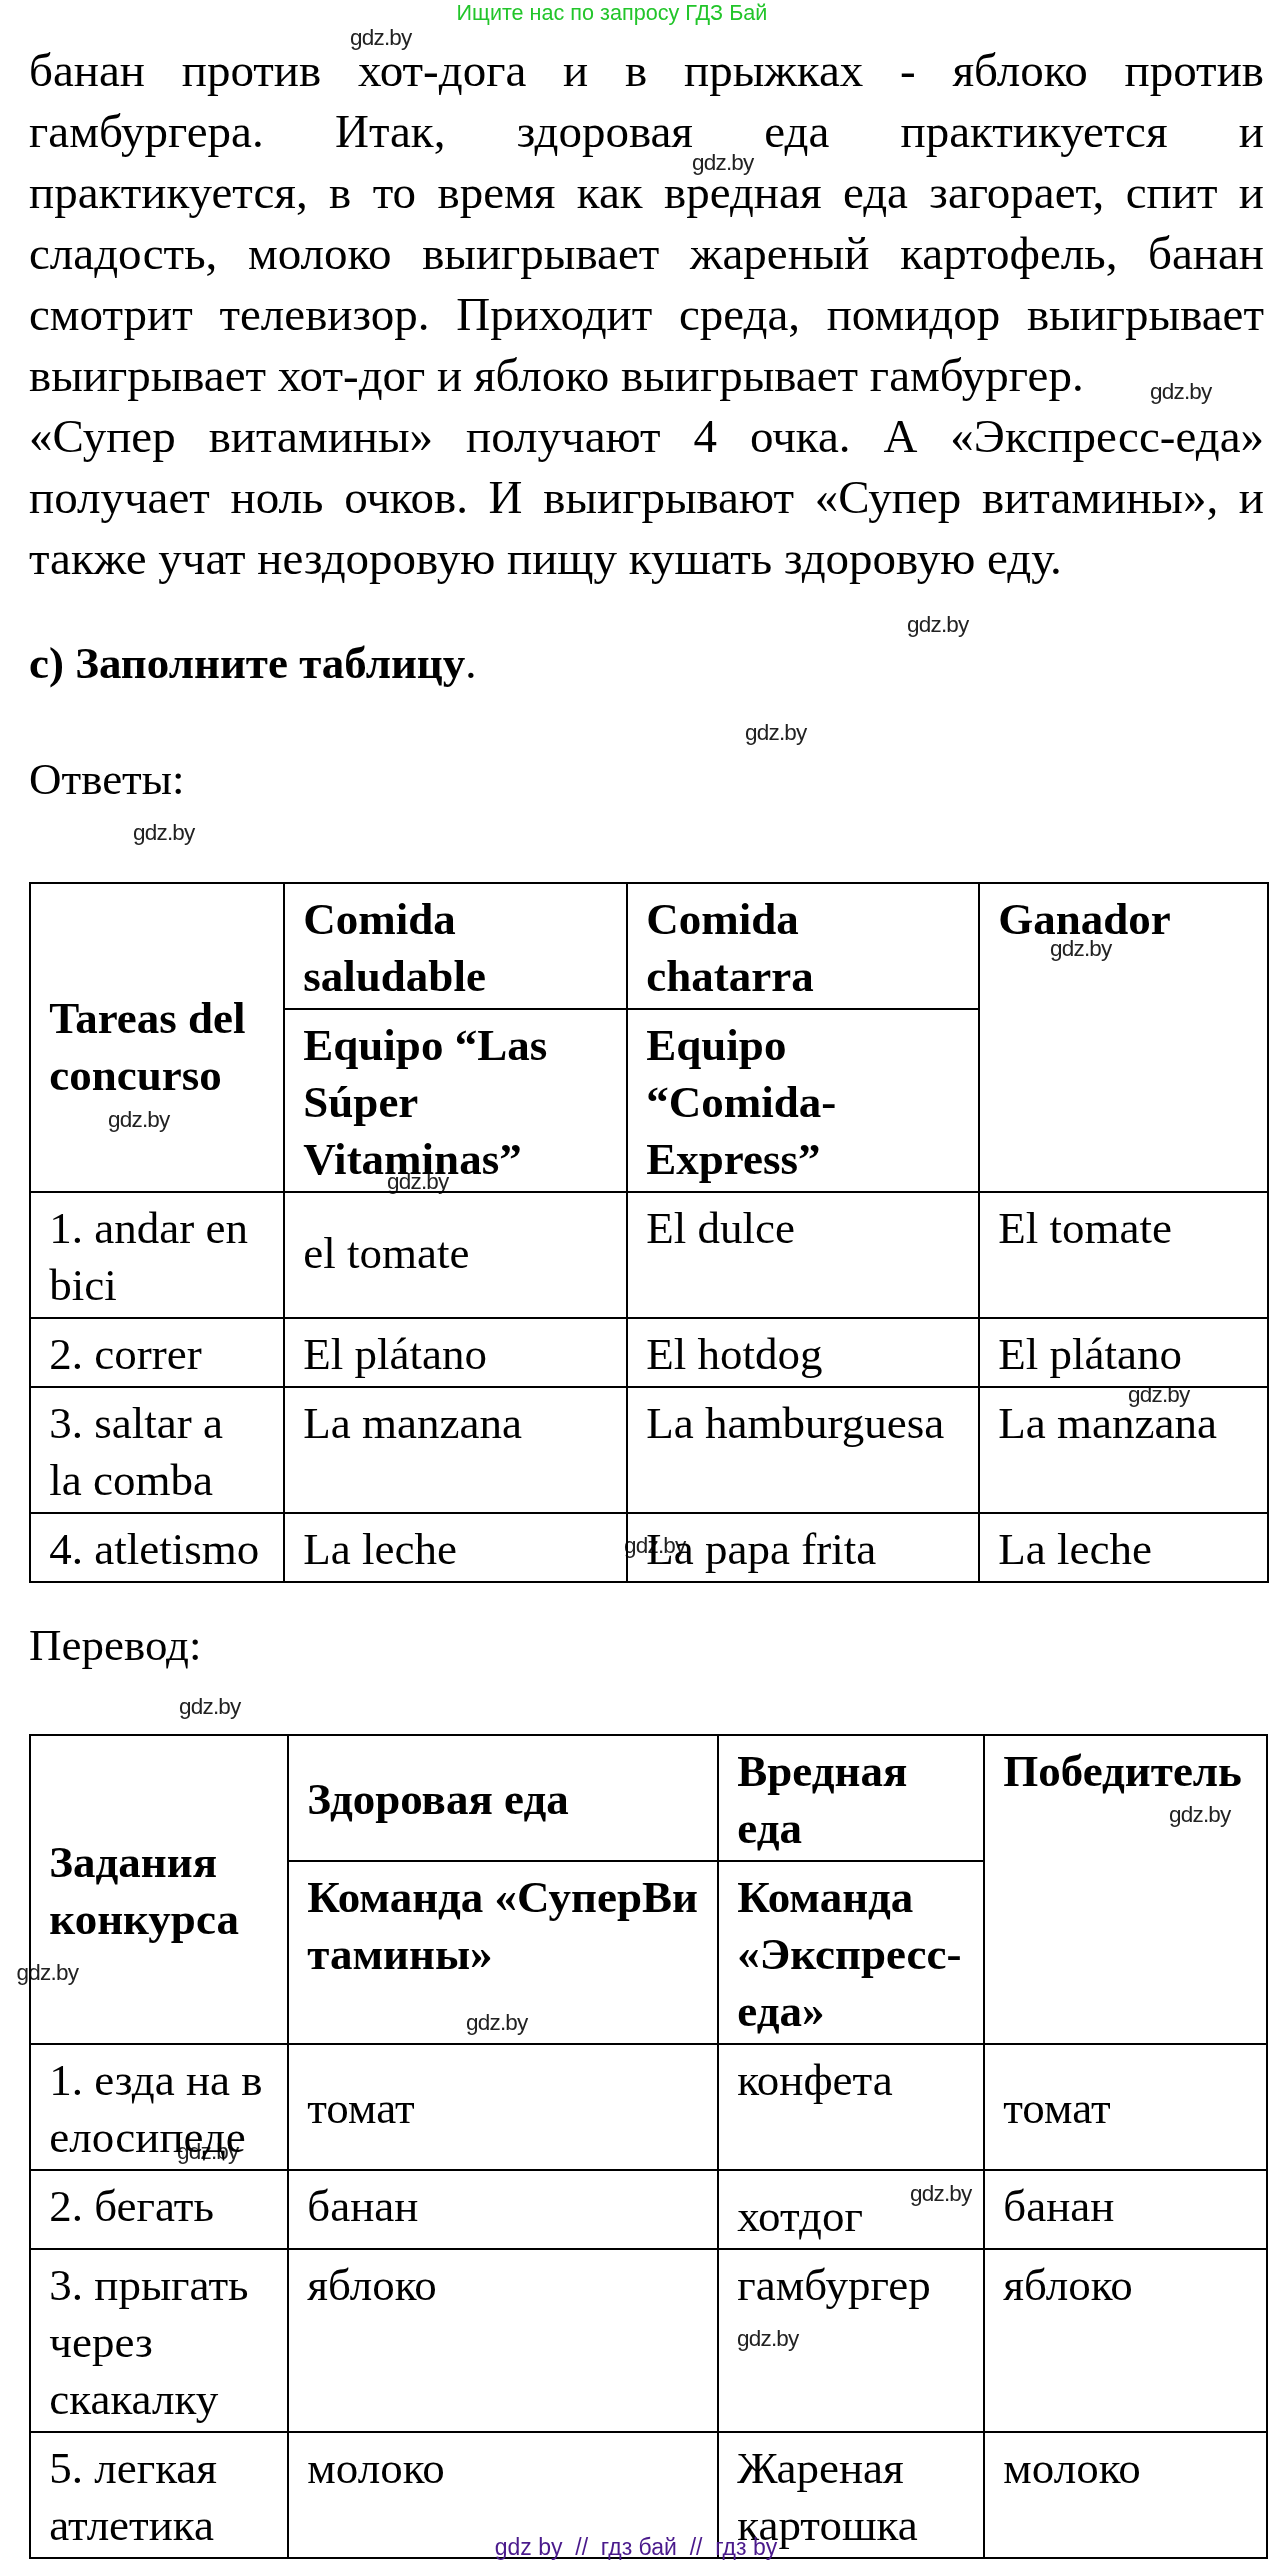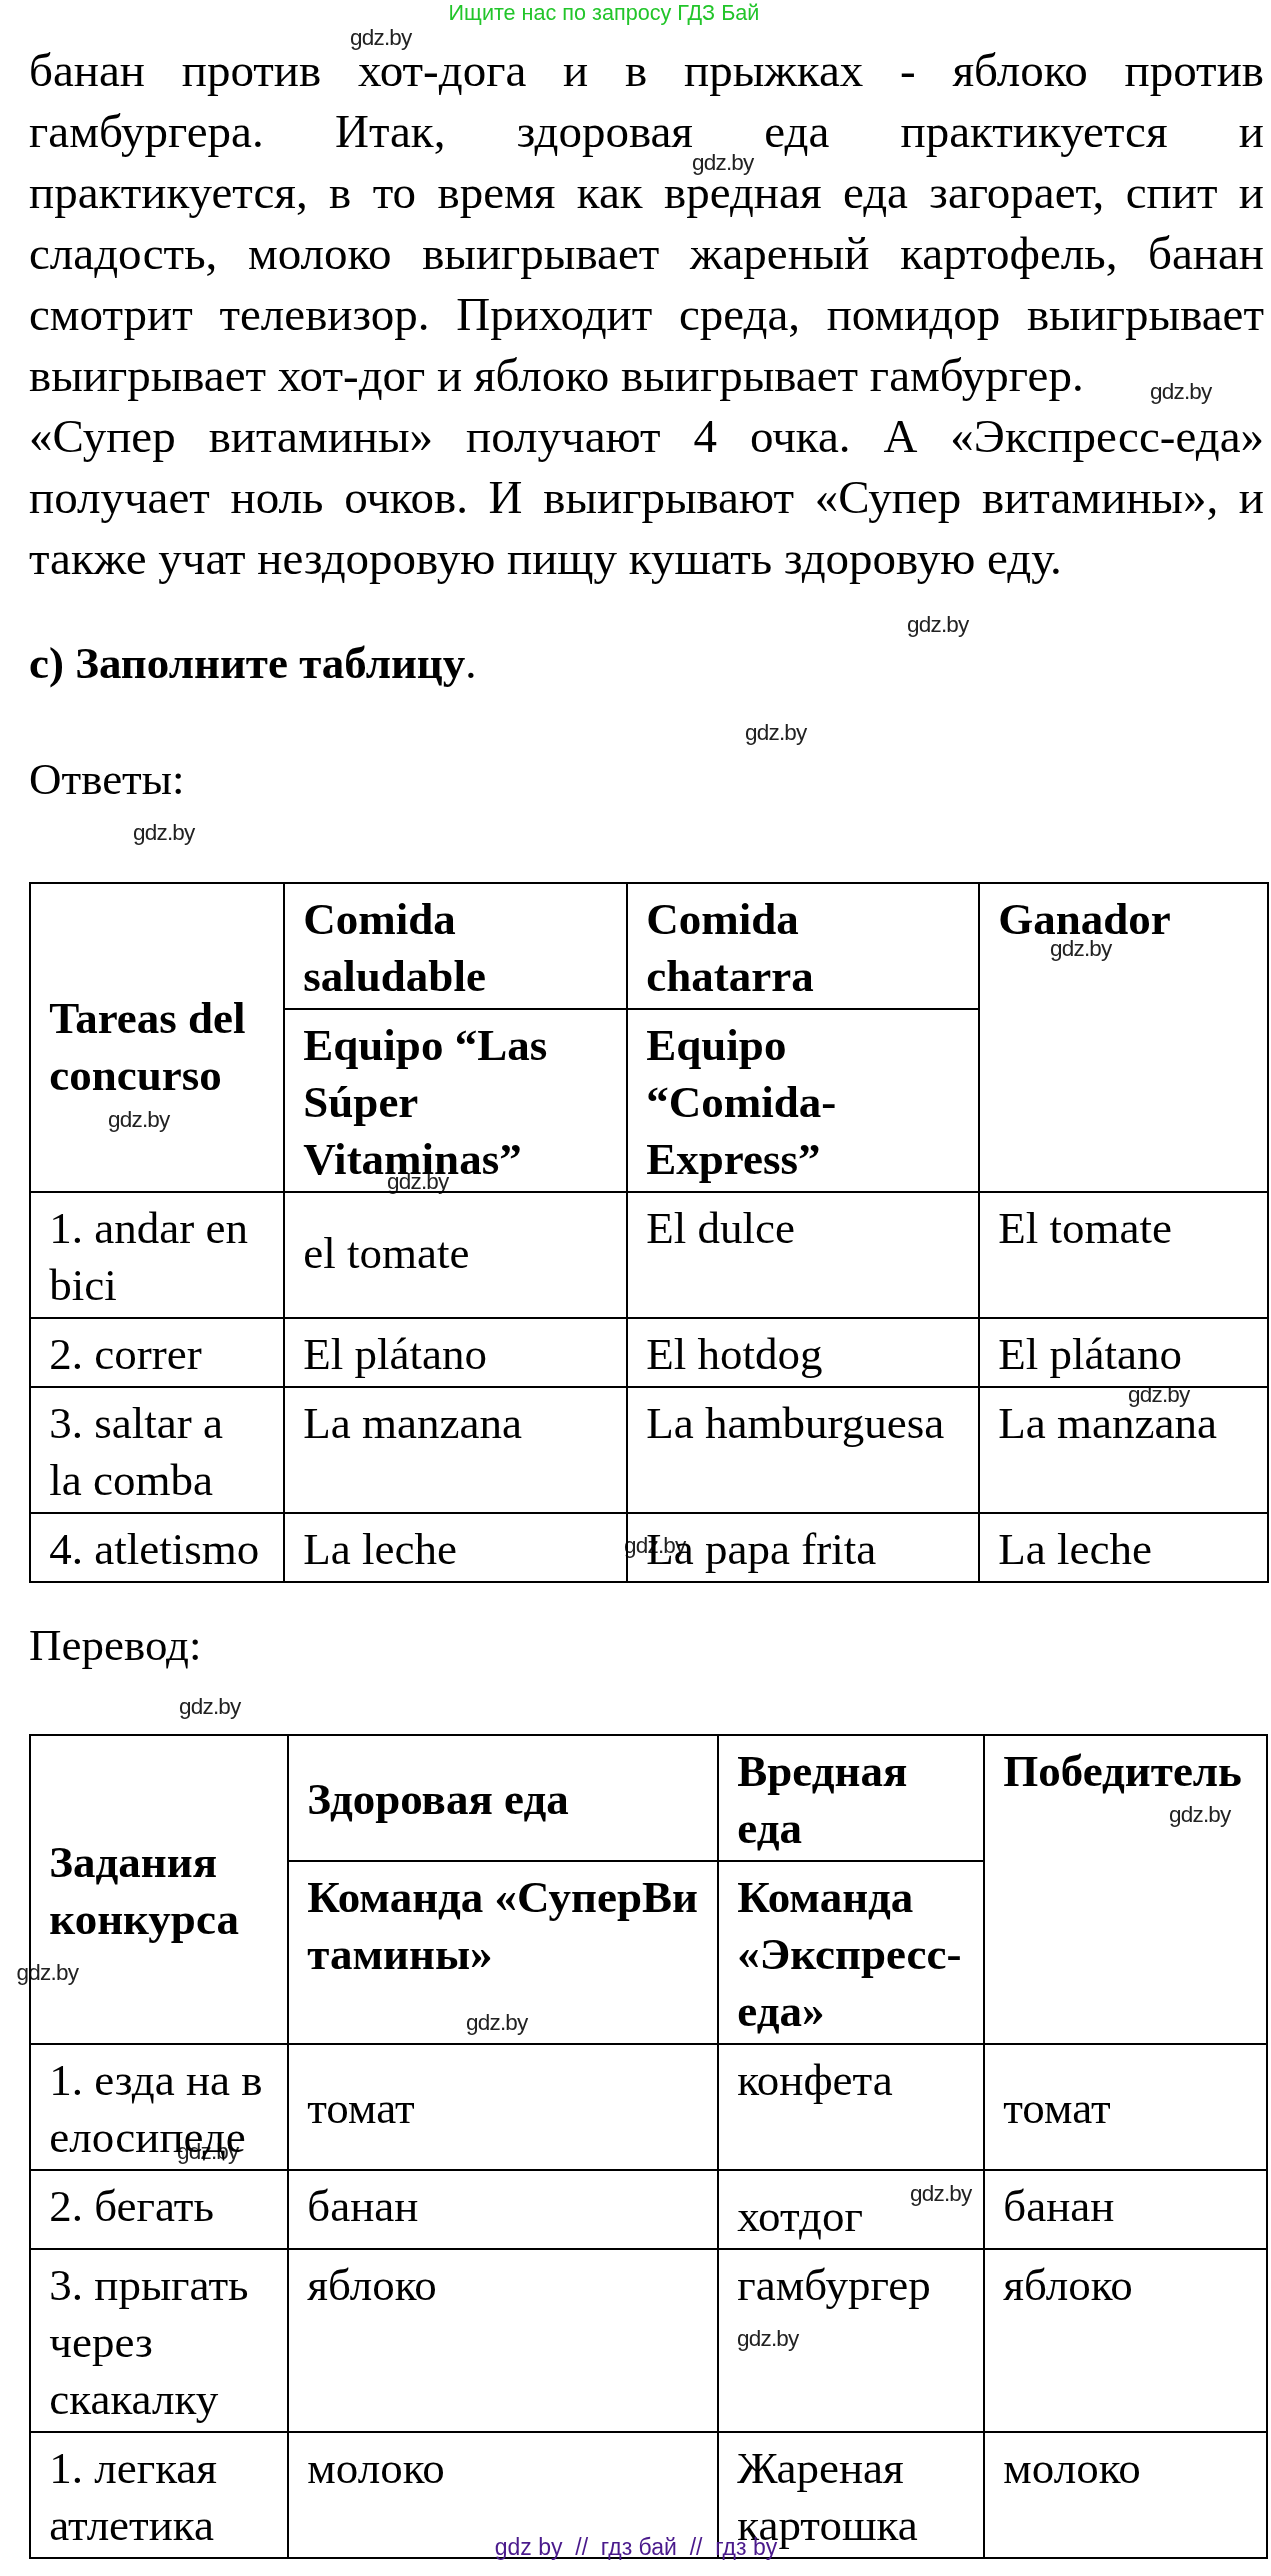--- a/index.html
+++ b/index.html
@@ -1,18 +1,18 @@
 <!DOCTYPE html>
 <html style="font-size:13.3px"><head>
 <meta charset="utf-8">
 <style>
   html, body { margin:0; padding:0; background:#ffffff; }
   body { width:1272px; height:2576px; position:relative; overflow:hidden;
          font-family:"Liberation Serif", "DejaVu Serif", serif; color:#000; }
-  .top-banner { position:absolute; top:0; left:0; width:1208px; text-align:center;
+  .top-banner { position:absolute; top:0; left:8px; width:1208px; text-align:center;
          font-family:"Liberation Sans","DejaVu Sans",sans-serif; font-size:21.6px; color:#22c52a; line-height:25px; }
   .wm { position:absolute; font-family:Liberation Sans, sans-serif; font-size:22.5px; color:#222; letter-spacing:-0.8px; }
   .para { position:absolute; left:29px; width:1235px; font-size:47px; line-height:61px; text-align:justify; }
   .para span.line { display:block; text-align-last:justify; white-space:nowrap; }
   .para span.line.last { text-align-last:left; }
   .task-heading { position:absolute; left:29px; top:637px; font-size:45px; font-weight:bold; }
   .task-heading .dot { font-weight:normal; }
   .section-label { position:absolute; left:29px; font-size:45px; }
   table.t { position:absolute; border-collapse:collapse; table-layout:fixed; }
   table.t td { border:2.5px solid #000; vertical-align:top; padding:6.7px 18.3px 3.3px 18.3px; font-size:45px; line-height:57px; }
@@ -138,21 +138,21 @@
     <td style="padding-top:16.6px;">хотдог</td>
     <td>банан</td>
   </tr>
   <tr>
     <td>3. прыгать через скакалку</td>
     <td>яблоко</td>
     <td>гамбургер</td>
     <td>яблоко</td>
   </tr>
   <tr>
-    <td>1. легкая атлетика</td>
+    <td>5. легкая атлетика</td>
     <td>молоко</td>
     <td>Жареная картошка</td>
     <td>молоко</td>
   </tr>
 </tbody>
   </table>
 
 <div class="footer" style="white-space:pre;">gdz by  //  гдз бай  //  гдз by</div>
 
 

